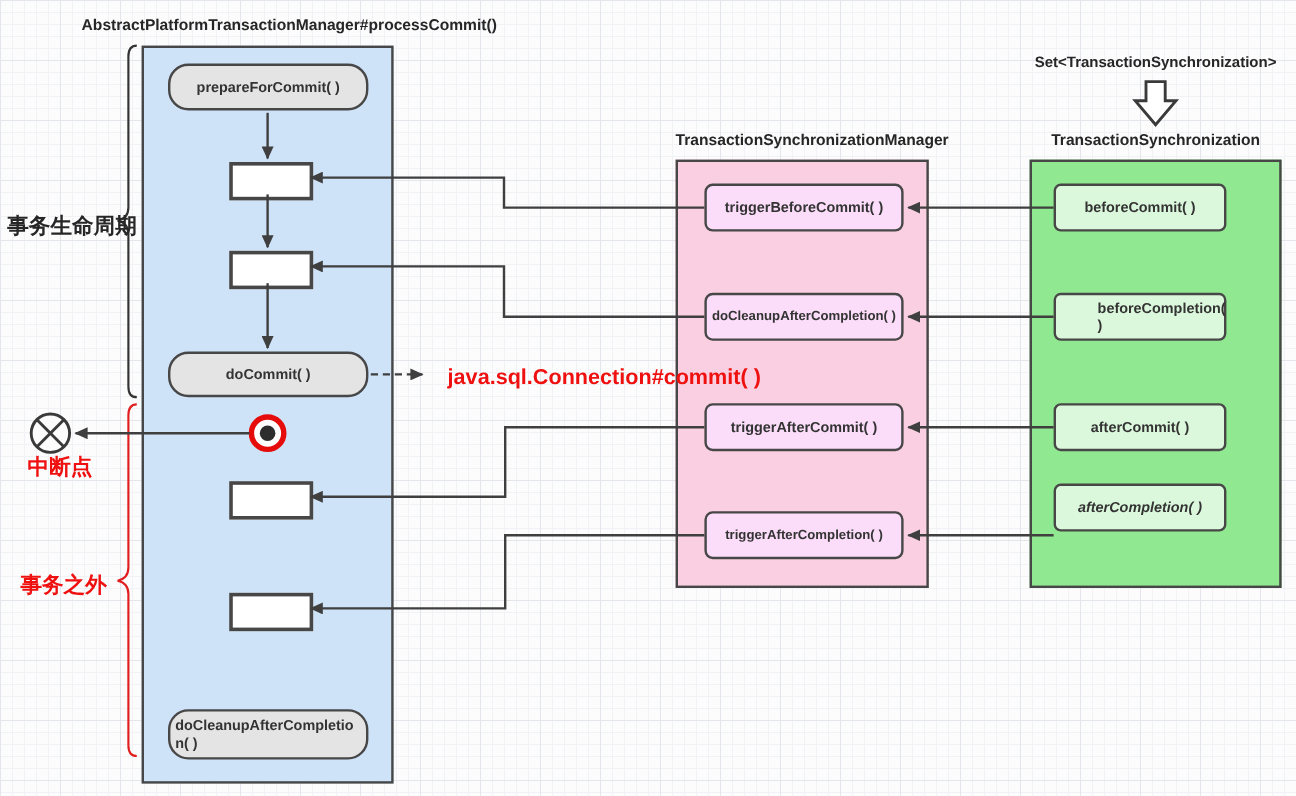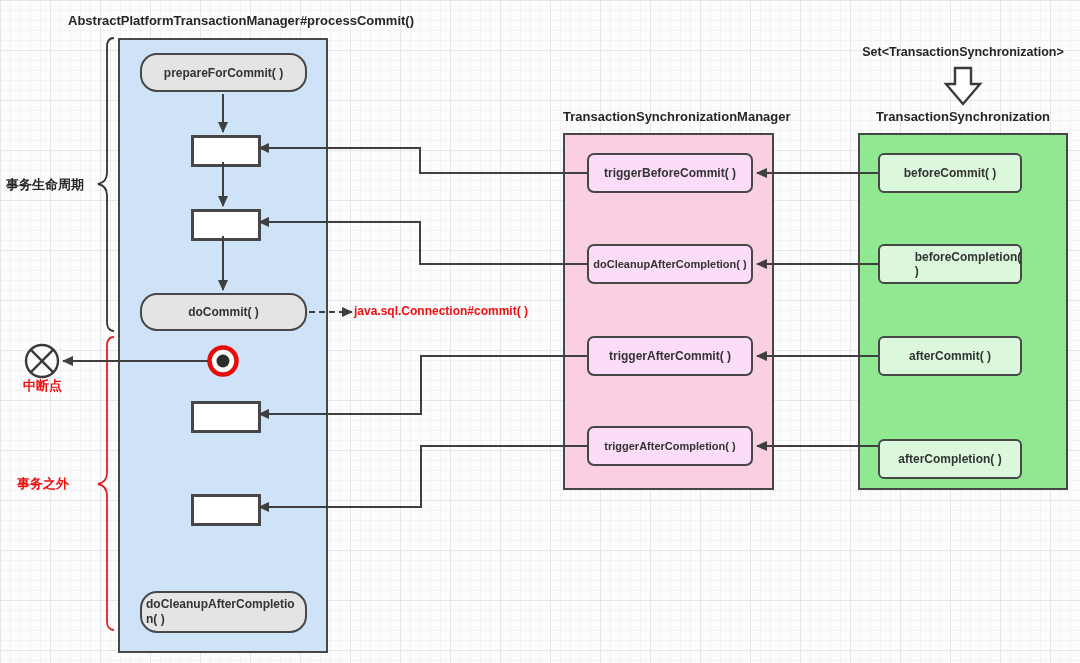--- a/index.html
+++ b/index.html
@@ -31,21 +31,21 @@
     left:191px;width:64px;height:26px;background:#ffffff;border:3px solid #474747;
   }
   .pink-node{
     left:587px;width:166px;height:40px;background:#fbdcf9;border:2px solid #474747;border-radius:7px;
   }
   .green-node{
     left:878px;width:144px;height:40px;background:#dcf8dc;border:2px solid #474747;border-radius:6px;
   }
   .small-text{font-size:11px;}
   .red-text{color:#ef1010;font-weight:bold;}
-  .cn{font-size:13px;font-weight:bold;white-space:nowrap;}
+  .cn{font-size:18px;font-weight:bold;white-space:nowrap;}
   #watermark{
     right:0;bottom:0;width:142px;height:30px;background:#e4e7eb;
     color:rgba(255,255,255,0.97);font-size:24px;line-height:30px;text-align:center;
     font-weight:normal;letter-spacing:0.5px;
   }
   svg{display:block;}
   .overlay{left:0;top:0;pointer-events:none;}
   .wrap2{width:155px;word-break:break-all;line-height:1.25;}
 </style>
 </head>
@@ -106,42 +106,42 @@
 
   <div class="abs node green-node" style="top:153px;">
     <span>beforeCommit( )</span>
   </div>
   <div class="abs node green-node" style="top:244px;padding-left:36px;">
     <span>beforeCompletion( )</span>
   </div>
   <div class="abs node green-node" style="top:336px;">
     <span>afterCommit( )</span>
   </div>
-  <div class="abs node green-node" style="top:439px;">
+  <div class="abs node green-node" style="top:403px;font-style:italic;">
     <span>afterCompletion( )</span>
   </div>
 
   <svg class="abs" style="left:23px;top:342px;" width="38" height="38" viewBox="0 0 38 38">
     <circle cx="19" cy="19" r="16" fill="#fcfcfd" stroke="#3a3a3a" stroke-width="2.4"></circle>
     <line x1="8.2" y1="8.2" x2="29.8" y2="29.8" stroke="#3a3a3a" stroke-width="2.4"></line>
     <line x1="29.8" y1="8.2" x2="8.2" y2="29.8" stroke="#3a3a3a" stroke-width="2.4"></line>
   </svg>
 
   <svg class="abs" style="left:90px;top:34px;" width="28" height="302" viewBox="0 0 28 302">
     <path d="M24,4 Q17,4 17,13 L17,139 Q17,148 8,150 Q17,152 17,161 L17,288 Q17,297 24,297" fill="none" stroke="#333333" stroke-width="1.8"></path>
   </svg>
   <svg class="abs" style="left:90px;top:333px;" width="28" height="302" viewBox="0 0 28 302">
     <path d="M24,4 Q17,4 17,13 L17,140 Q17,149 8,151 Q17,153 17,162 L17,288 Q17,297 24,297" fill="none" stroke="#e02020" stroke-width="1.8"></path>
   </svg>
 
   <div class="abs cn" style="left:6px;top:176px;color:#262626;">事务生命周期</div>
   <div class="abs cn red-text" style="left:23px;top:377px;">中断点</div>
   <div class="abs cn red-text" style="left:17px;top:475px;">事务之外</div>
 
-  <div class="abs red-text" style="left:354px;top:304px;font-size:12px;white-space:nowrap;">java.sql.Connection#commit( )</div>
+  <div class="abs red-text" style="left:373px;top:304px;font-size:18px;white-space:nowrap;">java.sql.Connection#commit( )</div>
 
   <svg class="abs overlay" width="1080" height="663" viewBox="0 0 1080 663">
     <defs>
       <marker id="ah" markerWidth="11" markerHeight="10" refX="10" refY="5" orient="auto" markerUnits="userSpaceOnUse">
         <path d="M0,0 L11,5 L0,10 Z" fill="#3f3f3f"></path>
       </marker>
     </defs>
     <g stroke="#3f3f3f" stroke-width="2" fill="none">
 
       <path d="M223,94 L223,132" marker-end="url(#ah)"></path>

